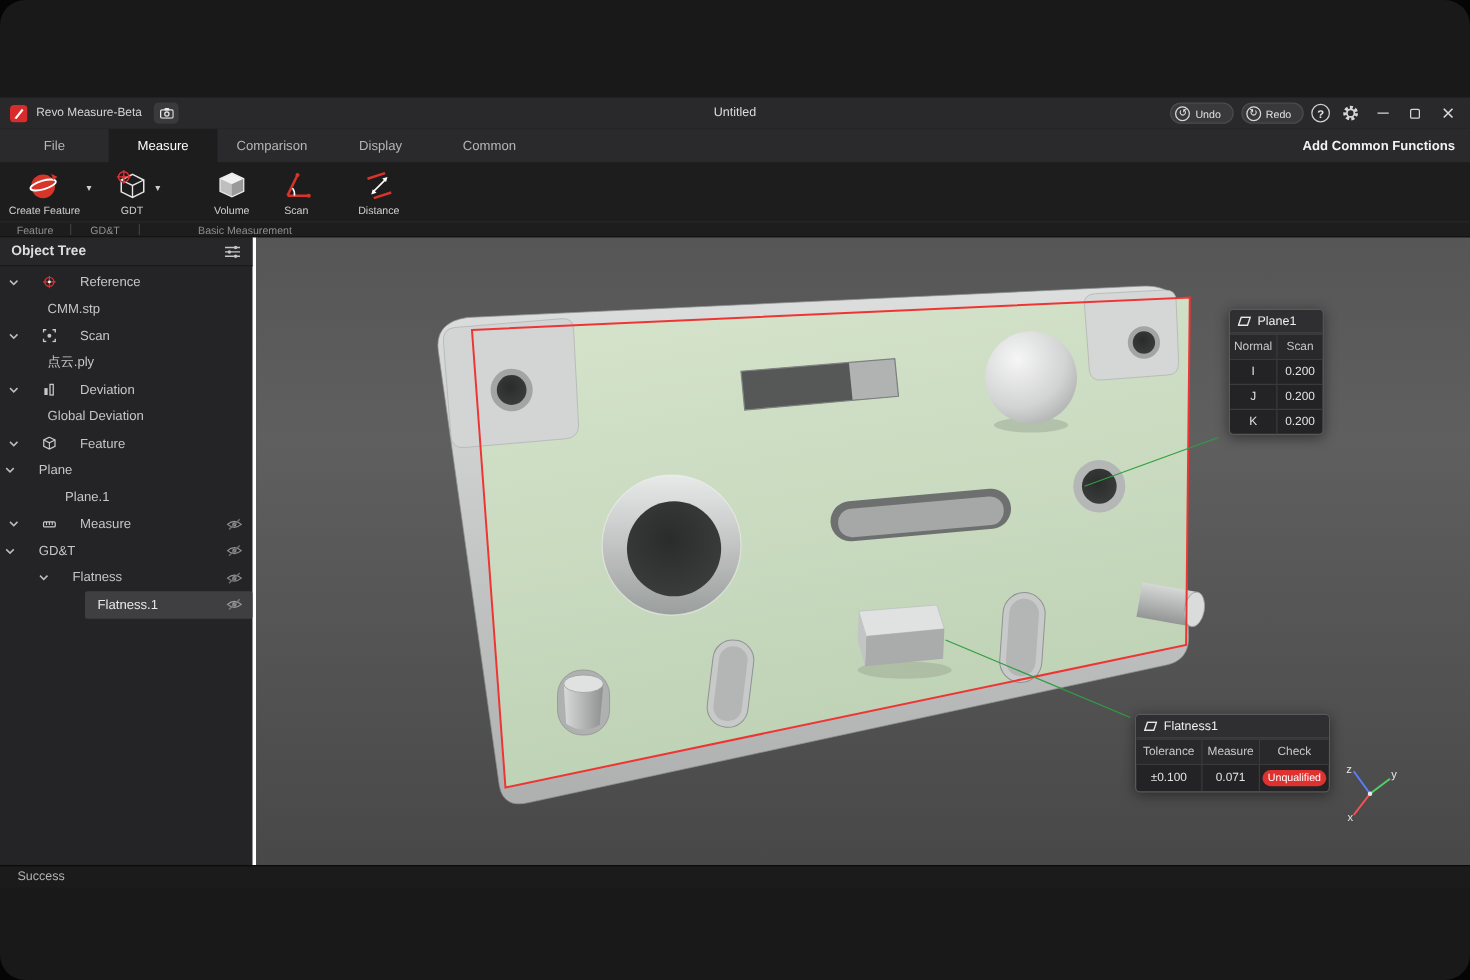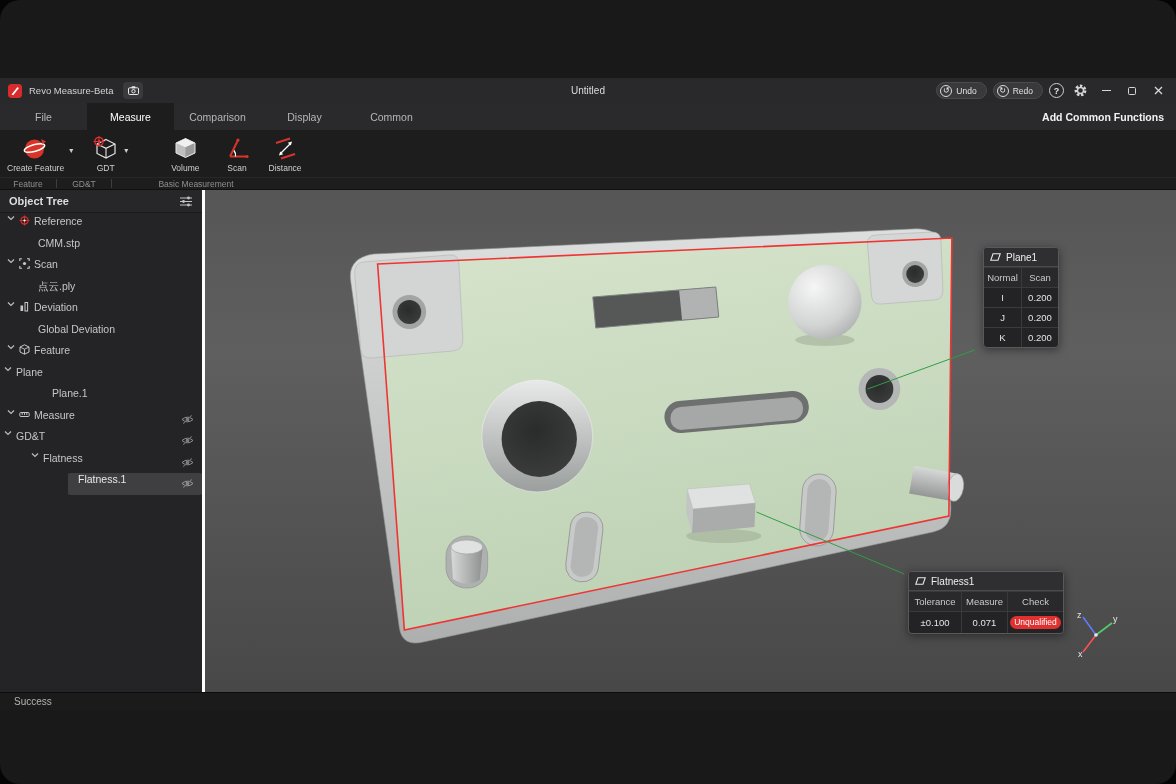--- a/index.html
+++ b/index.html
@@ -34,21 +34,21 @@
   .tbtn.hascaret{margin-right:10px}
   .grouprow{height:13px;background:#1d1d1e;border-top:1px solid #27272a;border-bottom:1px solid #101010;display:flex;align-items:center;font-size:8.5px;color:#8f8f8f;flex:none}
   .grp{text-align:center}
   .gsep{width:1px;height:9px;background:#3d3d3f}
 
   
   .content{flex:1;display:flex;min-height:0}
   .sidebar{width:205px;background:#242426;border-right:3px solid #ffffff;display:flex;flex-direction:column;flex:none}
   .treeheader{height:23px;display:flex;align-items:center;justify-content:space-between;padding:0 9px;background:#27272a;border-bottom:1px solid #1a1a1c;font-size:11px;color:#dedede;font-weight:bold}
   .tree{flex:1;padding-top:2px}
-  .trow{height:21.5px;display:flex;gap:4px;position:relative;font-size:10.5px;color:#c6c6c6}
+  .trow{height:21.5px;display:flex;align-items:center;gap:19px;position:relative;font-size:10.5px;color:#c6c6c6}
   .trow .eye{position:absolute;right:8px;top:5px}
   .pl0{padding-left:7px}
   .pl1{padding-left:4px}
   .pl2{padding-left:31px}
   .leaf1{padding-left:38px}
   .leaf2{padding-left:52px}
   .trow.selected{margin-left:68px;padding-left:10px;background:#3f3f42;color:#e8e8e8;border-radius:2px}
 
   .viewport{flex:1;position:relative;background:linear-gradient(180deg,#565656 0%,#5f5f5f 32%,#484848 100%);overflow:hidden}
   .partsvg{position:absolute;left:0;top:0}
@@ -168,21 +168,21 @@
       </div>
       <div class="tbtn" style="margin-left:14px">
         <svg width="27" height="27" viewBox="0 0 27 27">
           <path d="M6 21.5 L14 5 M6 21.5 L23 21.5" stroke="#d8352a" stroke-width="2" fill="none"></path>
           <path d="M11.5 21.5 A 8 8 0 0 0 10 15.5" stroke="#ffffff" stroke-width="1.3" fill="none"></path>
           <circle cx="14" cy="5" r="1.6" fill="#d8352a"></circle>
           <circle cx="23" cy="21.5" r="1.6" fill="#d8352a"></circle>
         </svg>
         <span class="lab">Scan</span>
       </div>
-      <div class="tbtn" style="margin-left:8px">
+      <div class="tbtn" style="margin-left:26px">
         <svg width="27" height="27" viewBox="0 0 27 27">
           <path d="M4 8 L18 3.5" stroke="#d8352a" stroke-width="2"></path>
           <path d="M9 23.5 L23 19" stroke="#d8352a" stroke-width="2"></path>
           <path d="M8.5 18.5 L18.5 8.5" stroke="#ffffff" stroke-width="1.3"></path>
           <path d="M7 20.5 L11.2 19.2 L8.2 16.4 Z" fill="#ffffff"></path>
           <path d="M20 6.5 L15.8 7.8 L18.8 10.6 Z" fill="#ffffff"></path>
         </svg>
         <span class="lab">Distance</span>
       </div>
     </div>

